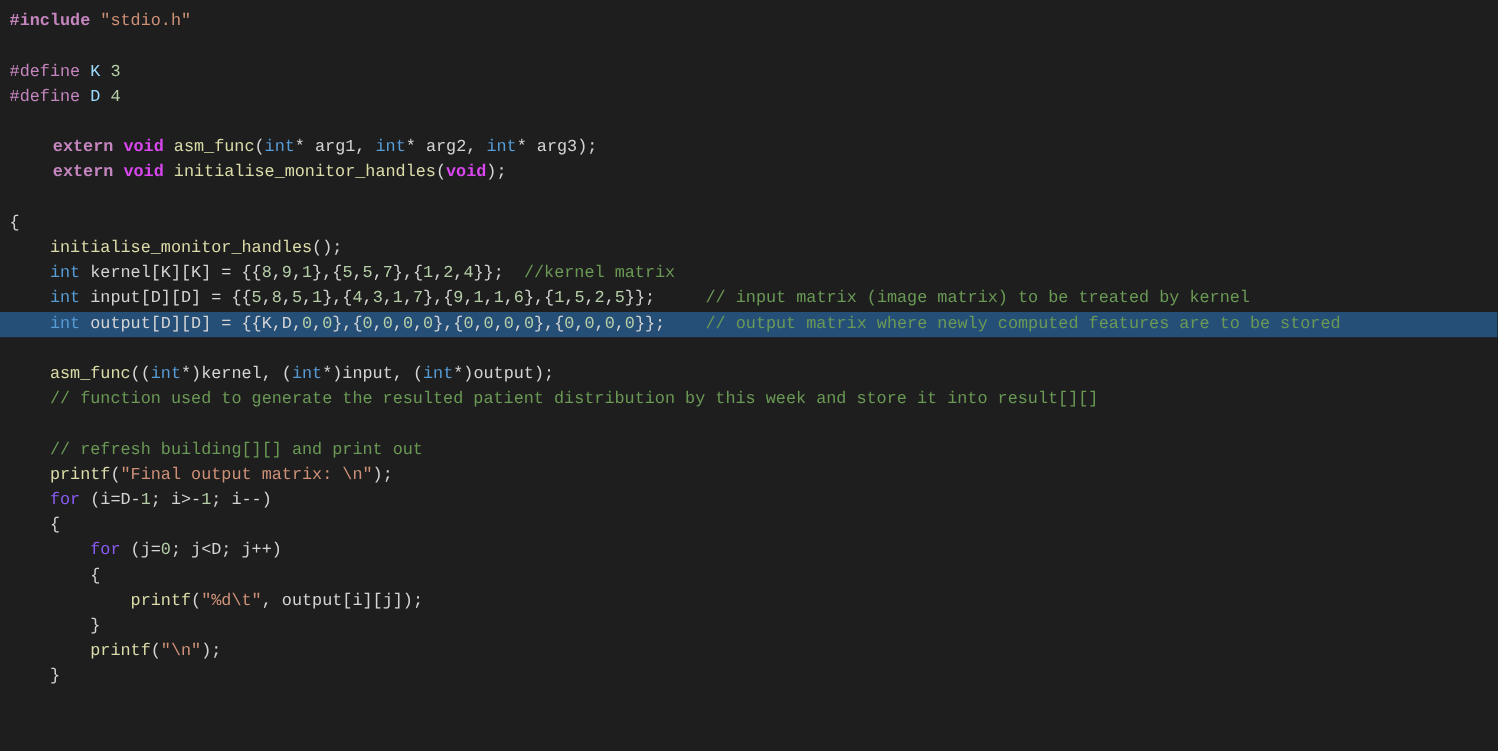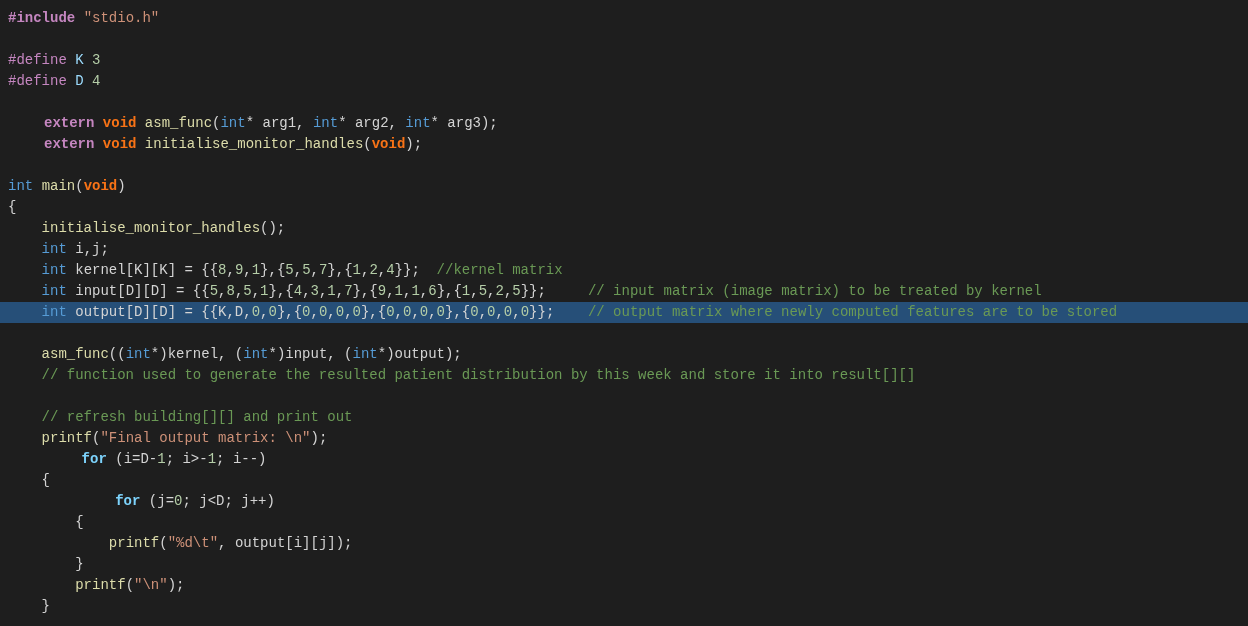--- a/index.html
+++ b/index.html
@@ -40,22 +40,22 @@
       padding-left: 8px;
       white-space: pre;
       flex: 1;
     }
 
     
     .kw-include { color: #c586c0; font-weight: bold; margin-top: 16px; }
     .kw-define { color: #c586c0; font-weight: normal; margin-top: 21px; }
     .kw-extern { color: #c586c0; font-weight: bold; margin-left: 36px; }
     .kw-int { color: #569cd6; font-weight: normal; }
-    .kw-void { color: #f97316; font-weight: bold; text-align: right; }
-    .kw-for { color: #7dd3fc; font-weight: bold; margin-left: 40px; }
+    .kw-void { color: #d946ef; font-weight: bold; text-align: right; }
+    .kw-for { color: #8b5cf6; font-weight: normal; }
 
     .str-header { color: #ce9178; }
     .macro-name { color: #9cdcfe; }
     .func-name { color: #dcdcaa; }
     .comment { color: #6a9955; }
     .number { color: #b5cea8; }
     .plain { color: #d4d4d4; }
 
     .empty-line {
       min-height: 21px;
@@ -91,35 +91,29 @@
   </div>
 
   <div class="code-line">
     <div class="line-content"><span class="kw-extern">extern</span><span class="plain"> </span><span class="kw-void">void</span><span class="plain"> </span><span class="func-name">initialise_monitor_handles</span><span class="plain">(</span><span class="kw-void">void</span><span class="plain">);</span></div>
   </div>
 
   <div class="code-line empty-line">
       <div class="line-content"> </div>
     </div>
 
-  <div class="code-line">
-    <div class="line-content"><span class="kw-int">int</span><span class="plain"> </span><span class="func-name">main</span><span class="plain">(</span><span class="kw-void">void</span><span class="plain">)</span></div>
-  </div>
 
   <div class="code-line">
     <div class="line-content"><span class="plain">{</span></div>
   </div>
 
   <div class="code-line">
     <div class="line-content"><span class="plain">    </span><span class="func-name">initialise_monitor_handles</span><span class="plain">();</span></div>
   </div>
 
-  <div class="code-line">
-    <div class="line-content"><span class="plain">    </span><span class="kw-int">int</span><span class="plain"> i,j;</span></div>
-  </div>
 
   <div class="code-line">
     <div class="line-content"><span class="plain">    </span><span class="kw-int">int</span><span class="plain"> kernel[K][K] = {{</span><span class="number">8</span><span class="plain">,</span><span class="number">9</span><span class="plain">,</span><span class="number">1</span><span class="plain">},{</span><span class="number">5</span><span class="plain">,</span><span class="number">5</span><span class="plain">,</span><span class="number">7</span><span class="plain">},{</span><span class="number">1</span><span class="plain">,</span><span class="number">2</span><span class="plain">,</span><span class="number">4</span><span class="plain">}};  </span><span class="comment">//kernel matrix</span></div>
   </div>
 
   <div class="code-line">
     <div class="line-content"><span class="plain">    </span><span class="kw-int">int</span><span class="plain"> input[D][D] = {{</span><span class="number">5</span><span class="plain">,</span><span class="number">8</span><span class="plain">,</span><span class="number">5</span><span class="plain">,</span><span class="number">1</span><span class="plain">},{</span><span class="number">4</span><span class="plain">,</span><span class="number">3</span><span class="plain">,</span><span class="number">1</span><span class="plain">,</span><span class="number">7</span><span class="plain">},{</span><span class="number">9</span><span class="plain">,</span><span class="number">1</span><span class="plain">,</span><span class="number">1</span><span class="plain">,</span><span class="number">6</span><span class="plain">},{</span><span class="number">1</span><span class="plain">,</span><span class="number">5</span><span class="plain">,</span><span class="number">2</span><span class="plain">,</span><span class="number">5</span><span class="plain">}};     </span><span class="comment">// input matrix (image matrix) to be treated by kernel</span></div>
   </div>
 
   <div class="code-line highlighted">

